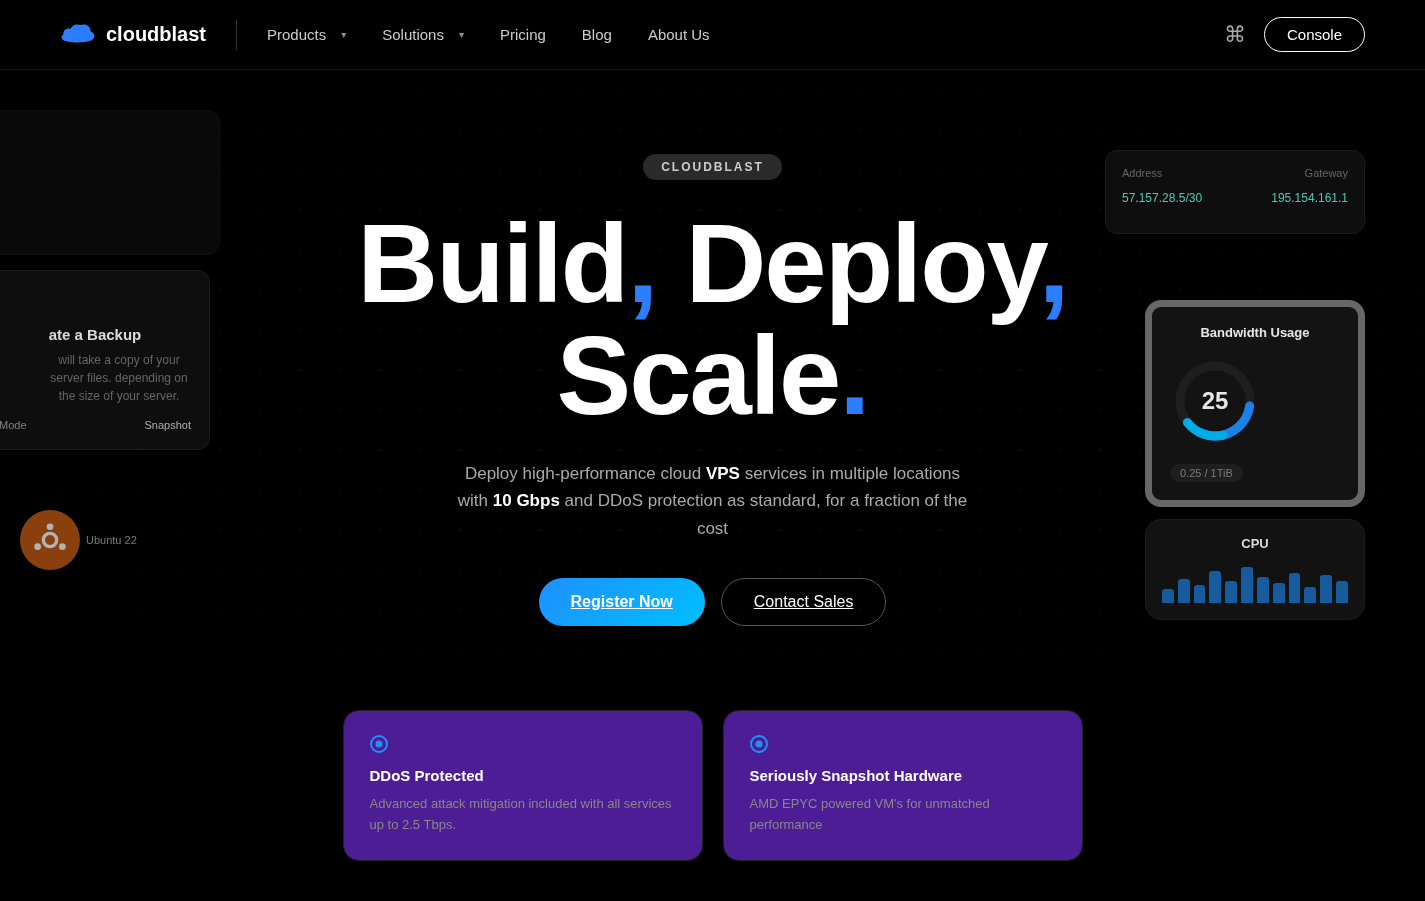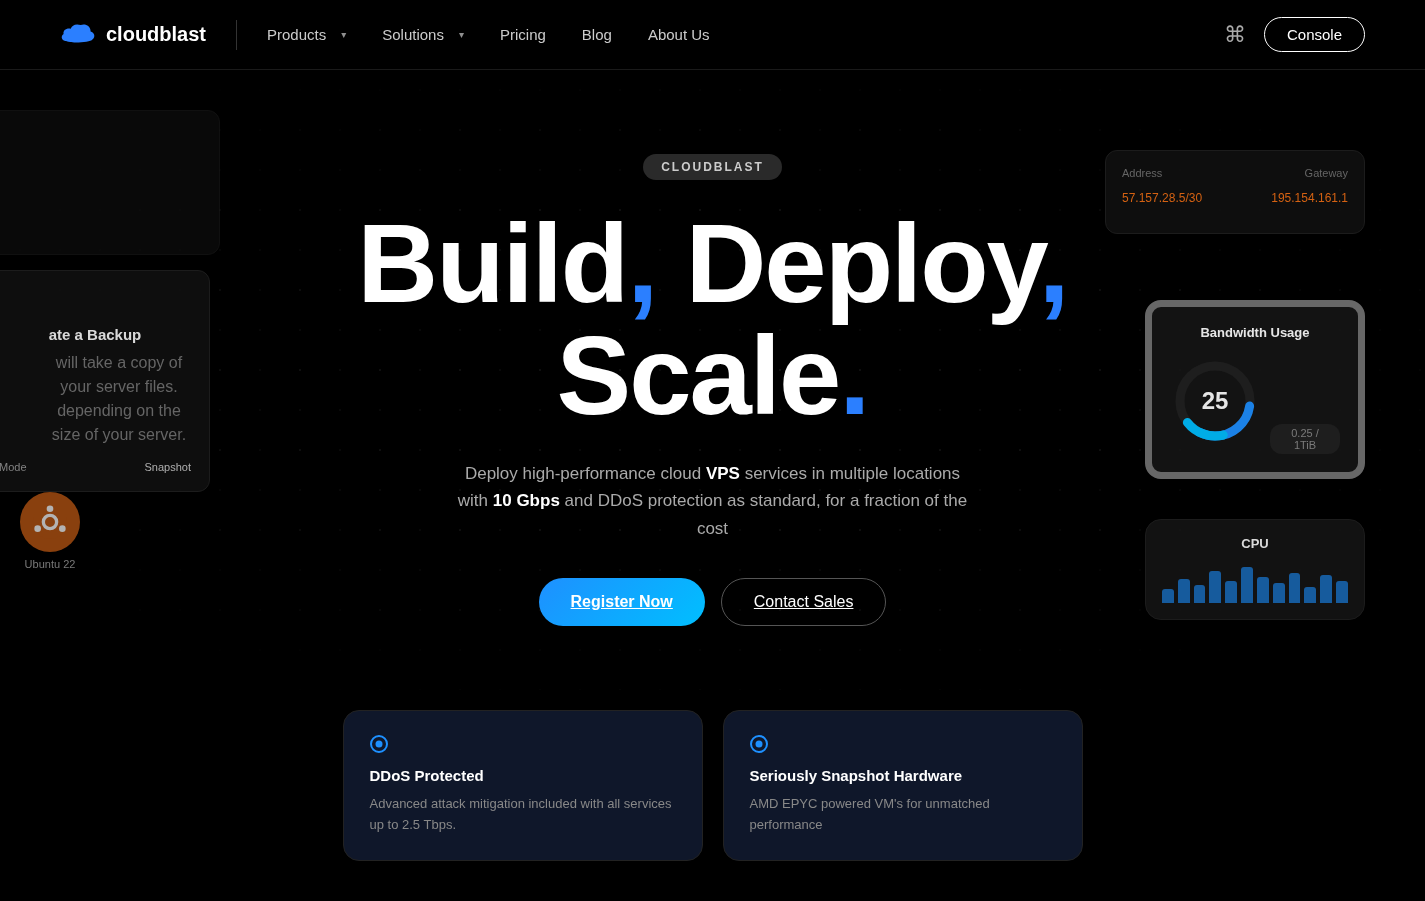--- a/index.html
+++ b/index.html
@@ -223,21 +223,21 @@
 
     .card-backup-title {
       font-size: 15px;
       font-weight: 600;
       color: #fff;
       margin-bottom: 8px;
       margin-top: 37px;
     }
 
     .card-backup-desc {
-      font-size: 16px;
+      font-size: 12px;
       color: #777;
       line-height: 1.5;
       margin-bottom: 14px;
       margin-left: 48px;
     }
 
     .card-backup-row {
       display: flex;
       justify-content: space-between;
       font-size: 11px;
@@ -248,21 +248,21 @@
     .card-backup-value {
       color: #ccc;
     }
 
     
     .card-ubuntu {
       position: absolute;
       left: 20px;
       bottom: 120px;
       display: flex;
-      flex-direction: column;
+      flex-direction: row;
       align-items: center;
       gap: 6px;
       opacity: 0.7;
     }
 
     .ubuntu-circle {
       width: 60px;
       height: 60px;
       border-radius: 50%;
       background: #c45c14;
@@ -296,21 +296,21 @@
       margin-bottom: 12px;
     }
 
     .card-network-label {
       font-size: 11px;
       color: #777;
     }
 
     .card-network-val {
       font-size: 12px;
-      color: #f97316;
+      color: #5eead4;
       text-align: center;
     }
 
     
     .card-bandwidth {
       position: absolute;
       right: 60px;
       top: 230px;
       width: 220px;
       background: #161616;
@@ -322,22 +322,22 @@
 
     .card-bandwidth-title {
       font-size: 13px;
       font-weight: 600;
       color: #fff;
       margin-bottom: 16px;
     }
 
     .donut-container {
       display: flex;
-      flex-direction: row;
-      align-items: flex-end;
+      flex-direction: column;
+      align-items: flex-start;
       gap: 10px;
     }
 
     .donut-wrap {
       position: relative;
       width: 90px;
       height: 90px;
       margin-bottom: 8px;
     }
 
@@ -397,21 +397,21 @@
     .features {
       display: flex;
       gap: 20px;
       padding: 20px 60px 40px;
       justify-content: center;
     }
 
     .feature-card {
       flex: 1;
       max-width: 360px;
-      background: #0f172a;
+      background: #4c1d95;
       border: 1px solid #222;
       border-radius: 16px;
       padding: 24px 26px;
     }
 
     .feature-icon-dot {
       width: 18px;
       height: 18px;
       border-radius: 50%;
       border: 2px solid #1e90ff;

